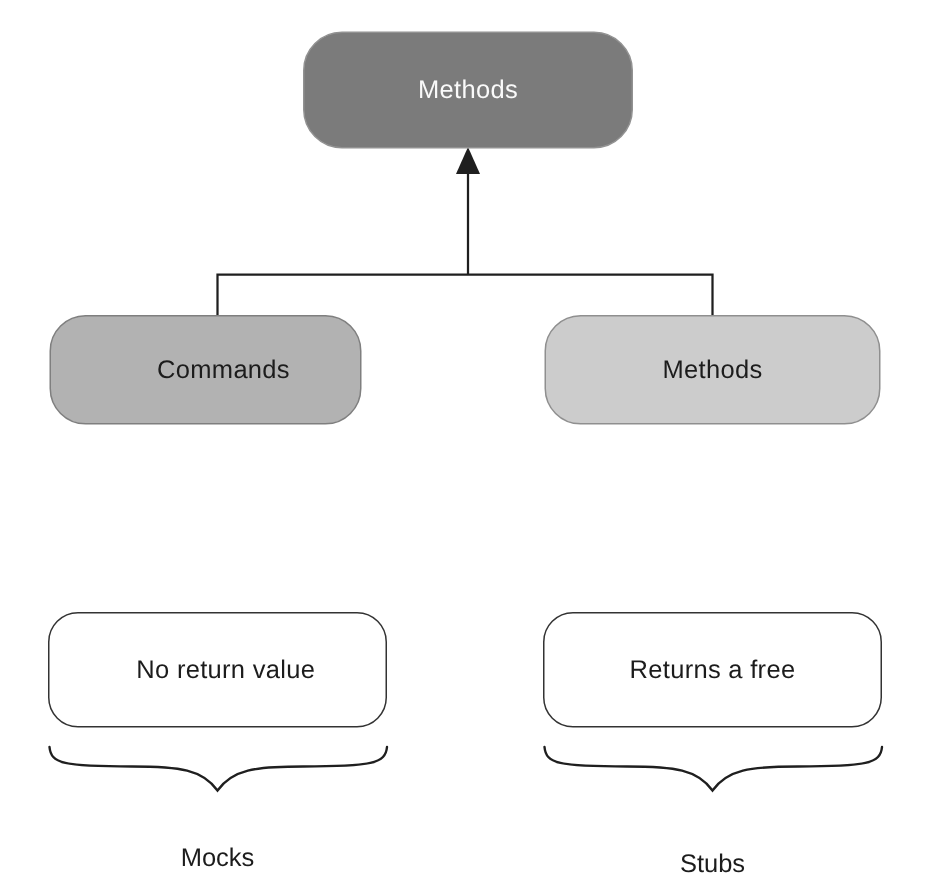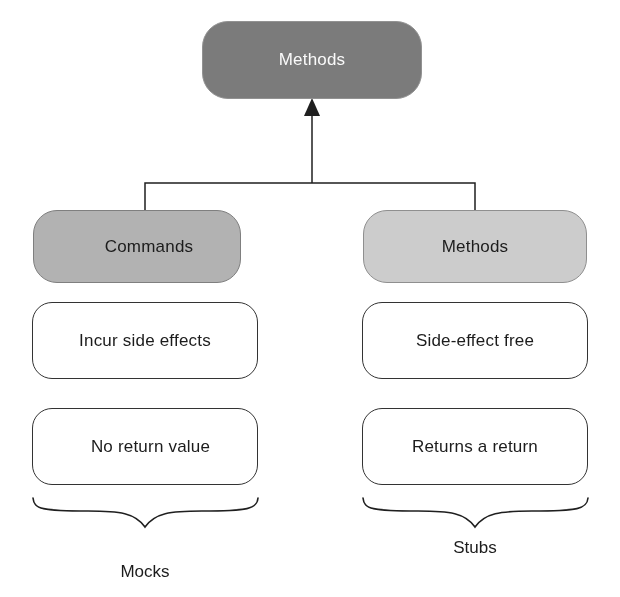--- a/index.html
+++ b/index.html
@@ -72,21 +72,21 @@
   #leaf-queries-2{left:362px;top:408px;}
   .group-label{
     position:absolute;
     top:538px;
     width:226px;
     text-align:center;
     font-size:17px;
     color:var(--text-color,#1c1c1c);
   }
   #group-label-mocks{left:32px;margin-top:24px;}
-  #group-label-stubs{left:362px;}
+  #group-label-stubs{left:362px;margin-top:28px;}
 </style>
 </head>
 <body>
 
 <div id="canvas">
 
   <svg id="connector-layer" viewBox="0 0 620 597" aria-hidden="true">
 
     <line class="stroke" x1="312" y1="114" x2="312" y2="183"></line>
 
@@ -98,25 +98,23 @@
 
     <path class="brace" d="M 363,498 C 364,509 372,511 418,511 C 450,511 465,513 475,527 C 485,513 500,511 532,511 C 578,511 587,509 588,498"></path>
   </svg>
 
   <div class="node" id="node-methods">Methods</div>
 
   <div class="node" id="node-commands">Commands</div>
 
   <div class="node" id="node-queries">Methods</div>
 
-  <div class="node leaf" id="leaf-commands-1">Incur side effects</div>
 
   <div class="node leaf" id="leaf-commands-2">No return value</div>
 
-  <div class="node leaf" id="leaf-queries-1">Side-effect free</div>
 
-  <div class="node leaf" id="leaf-queries-2">Returns a return</div>
+  <div class="node leaf" id="leaf-queries-2">Returns a free</div>
 
   <div class="group-label" id="group-label-mocks">Mocks</div>
 
   <div class="group-label" id="group-label-stubs">Stubs</div>
 
 </div>
 
 </body></html>

